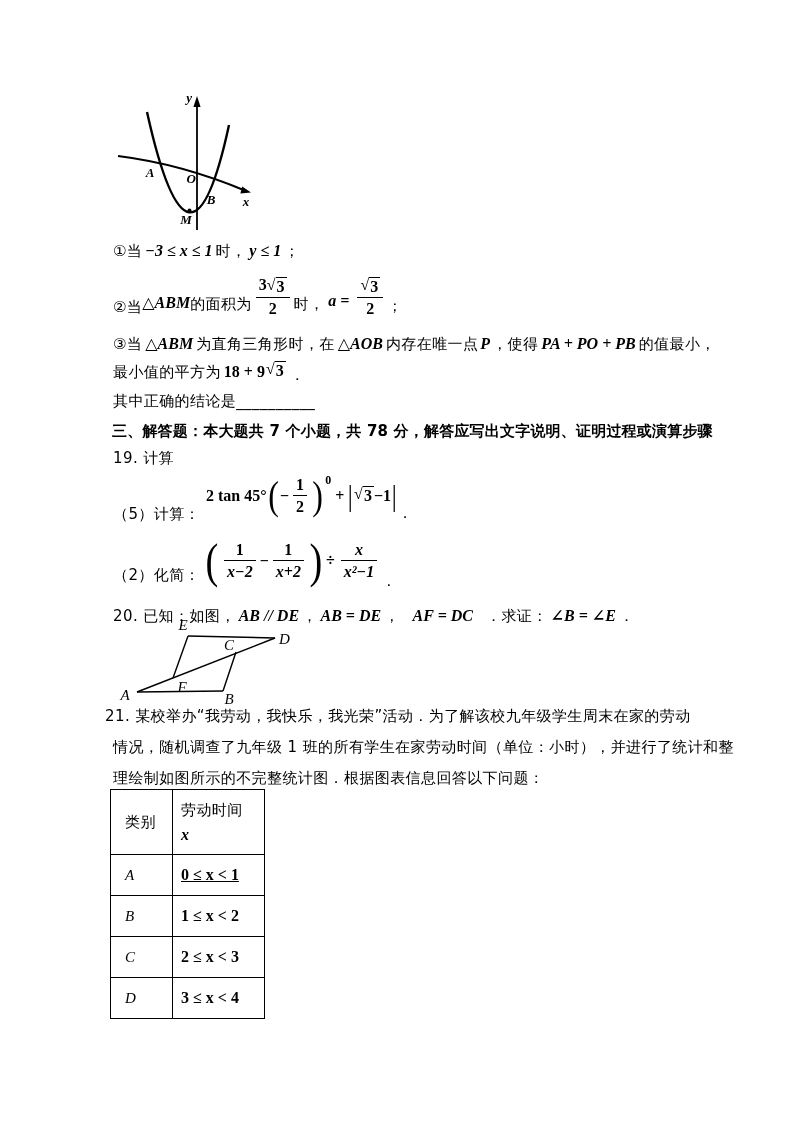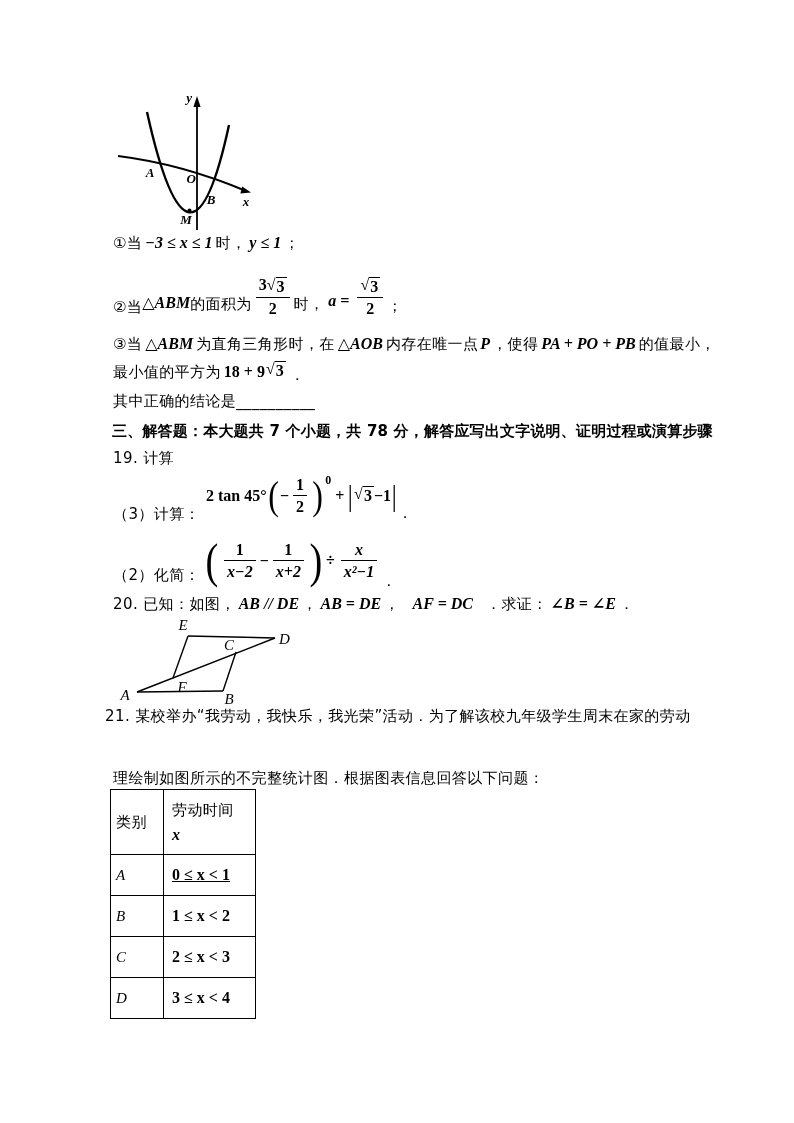--- a/index.html
+++ b/index.html
@@ -20,21 +20,21 @@
   .sqrt .sgn{line-height:1;font-weight:bold;}
   .sqrt .rad{border-top:1.7px solid #000;line-height:1.05;padding:1px 2px 0 1px;font-weight:bold;}
   .bp{font-family:"Liberation Serif","DejaVu Serif",serif;font-weight:normal;line-height:0.8;transform:scaleX(0.8);}
   .bp1{font-size:40px;}
   .bp2{font-size:48px;}
   .vbar{font-family:"Liberation Serif",serif;font-weight:bold;font-size:30px;line-height:0.85;transform:scaleX(0.6);}
   .exp{font-family:"Liberation Serif",serif;font-weight:bold;font-size:12px;align-self:flex-start;margin:0 1px;}
   .dot{align-self:flex-end;margin-bottom:-4px;}
   table.freq{border-collapse:collapse;}
   table.freq td{border:1.6px solid #000;vertical-align:middle;}
-  .c1{width:46px;padding-left:5px;}
+  .c1{width:46px;padding-left:14px;}
   .c2{width:82px;padding-left:8px;}
   .cat{font-family:"Liberation Serif","DejaVu Serif",serif;font-style:italic;font-size:15px;}
   .rng{font-family:"Liberation Serif",serif;font-weight:bold;font-size:16px;white-space:pre;}
   svg text{font-family:"Liberation Serif","DejaVu Serif",serif;}
   .figlab{font-style:italic;font-weight:bold;font-size:13px;}
   .figlab2{font-style:italic;font-size:15px;}
 </style>
 </head>
 <body>
 
@@ -48,21 +48,21 @@
     <path d="M 147,112 Q 190,306 229,125" fill="none" stroke="#000" stroke-width="2.4"></path>
     <circle cx="189.5" cy="210.5" r="2" fill="#000"></circle>
     <text x="192" y="102" text-anchor="end" class="figlab">y</text>
     <text x="246" y="206" text-anchor="middle" class="figlab">x</text>
     <text x="150" y="177" text-anchor="middle" class="figlab">A</text>
     <text x="196" y="183" text-anchor="end" class="figlab">O</text>
     <text x="211" y="204" text-anchor="middle" class="figlab">B</text>
     <text x="186" y="224" text-anchor="middle" class="figlab">M</text>
   </svg>
 
-  <div class="abs rowb" style="left:113px;top:234px;justify-content:center;">
+  <div class="abs rowb" style="left:113px;top:242px;justify-content:center;">
     <span class="cn">①当</span>
     <span class="m mi" style="margin:0 3px;">−3 ≤ x ≤ 1</span>
     <span class="cn">时，</span>
     <span class="m mi" style="margin:0 3px;">y ≤ 1</span>
     <span class="cn">；</span>
   </div>
 
   <div class="abs row" style="left:113px;top:276px;height:46px;">
     <span class="cn" style="margin-top:16px;">②当</span>
     <span class="m mi" style="margin-top:6px;">△ABM</span>
@@ -107,21 +107,21 @@
   <div class="abs rowb" style="left:113px;top:392px;">
     <span class="cn">其中正确的结论是</span>
     <span class="cn">__________</span>
   </div>
 
   <div class="abs cn b" style="left:112px;top:422px;letter-spacing:0.2px;">三、解答题：本大题共 7 个小题，共 78 分，解答应写出文字说明、证明过程或演算步骤</div>
 
   <div class="abs cn" style="left:113px;top:449px;">19. 计算</div>
 
   <div class="abs row" style="left:113px;top:473px;height:46px;">
-    <span class="cn" style="margin-top:36px;">（3）计算：</span>
+    <span class="cn" style="margin-top:36px;">（5）计算：</span>
     <span class="m" style="margin-left:6px;">2 tan 45°</span>
     <span class="bp bp1">(</span>
     <span class="m">−</span>
     <span class="frac">
       <span class="top m">1</span>
       <span class="bar"></span>
       <span class="bot m">2</span>
     </span>
     <span class="bp bp1">)</span>
     <span class="exp">0</span>
@@ -161,39 +161,40 @@
   </div>
 
   <div class="abs rowb" style="left:113px;top:594px;">
     <span class="cn">20. 已知：如图，</span>
     <span class="m mi" style="margin:0 3px;">AB // DE</span>
     <span class="cn">，</span>
     <span class="m mi" style="margin:0 3px;">AB = DE</span>
     <span class="cn">，</span>
     <span class="m mi" style="margin:0 13px;">AF = DC</span>
     <span class="cn">．求证：</span>
-    <span class="m mi" style="margin:0 3px;">∠B = ∠E</span>
+    <span class="m mi" style="margin:12px 3px;">∠B = ∠E</span>
     <span class="cn">．</span>
   </div>
 
   <svg class="abs" style="left:108px;top:613px;" width="200" height="100" viewBox="108 613 200 100">
     <line x1="137" y1="692" x2="223" y2="691" stroke="#000" stroke-width="1.4"></line>
     <line x1="188" y1="636" x2="275" y2="638" stroke="#000" stroke-width="1.4"></line>
     <line x1="137" y1="692" x2="275" y2="638" stroke="#000" stroke-width="1.4"></line>
     <line x1="188" y1="636" x2="173" y2="678" stroke="#000" stroke-width="1.4"></line>
     <line x1="236" y1="652" x2="223" y2="691" stroke="#000" stroke-width="1.4"></line>
     <text x="125" y="700" text-anchor="middle" class="figlab2">A</text>
     <text x="229" y="704" text-anchor="middle" class="figlab2">B</text>
     <text x="229" y="650" text-anchor="middle" class="figlab2">C</text>
     <text x="279" y="644" text-anchor="start" class="figlab2">D</text>
     <text x="183" y="630" text-anchor="middle" class="figlab2">E</text>
     <text x="182" y="692" text-anchor="middle" class="figlab2">F</text>
   </svg>
 
   <div class="abs cn" style="left:105px;top:707px;">21. 某校举办“我劳动，我快乐，我光荣”活动．为了解该校九年级学生周末在家的劳动</div>
+  <div class="abs cn" style="left:113px;top:738px;">情况，随机调查了九年级 1 班的所有学生在家劳动时间（单位：小时），并进行了统计和整</div>
   <div class="abs cn" style="left:113px;top:769px;">理绘制如图所示的不完整统计图．根据图表信息回答以下问题：</div>
 
   <table class="freq abs" style="left:110px;top:789px;">
     <tbody>
       <tr>
         <td class="c1" style="height:62px;">
           <span class="cn">类别</span>
         </td>
         <td class="c2" style="height:62px;">
           <div class="cn" style="margin-bottom:6px;">劳动时间</div>

